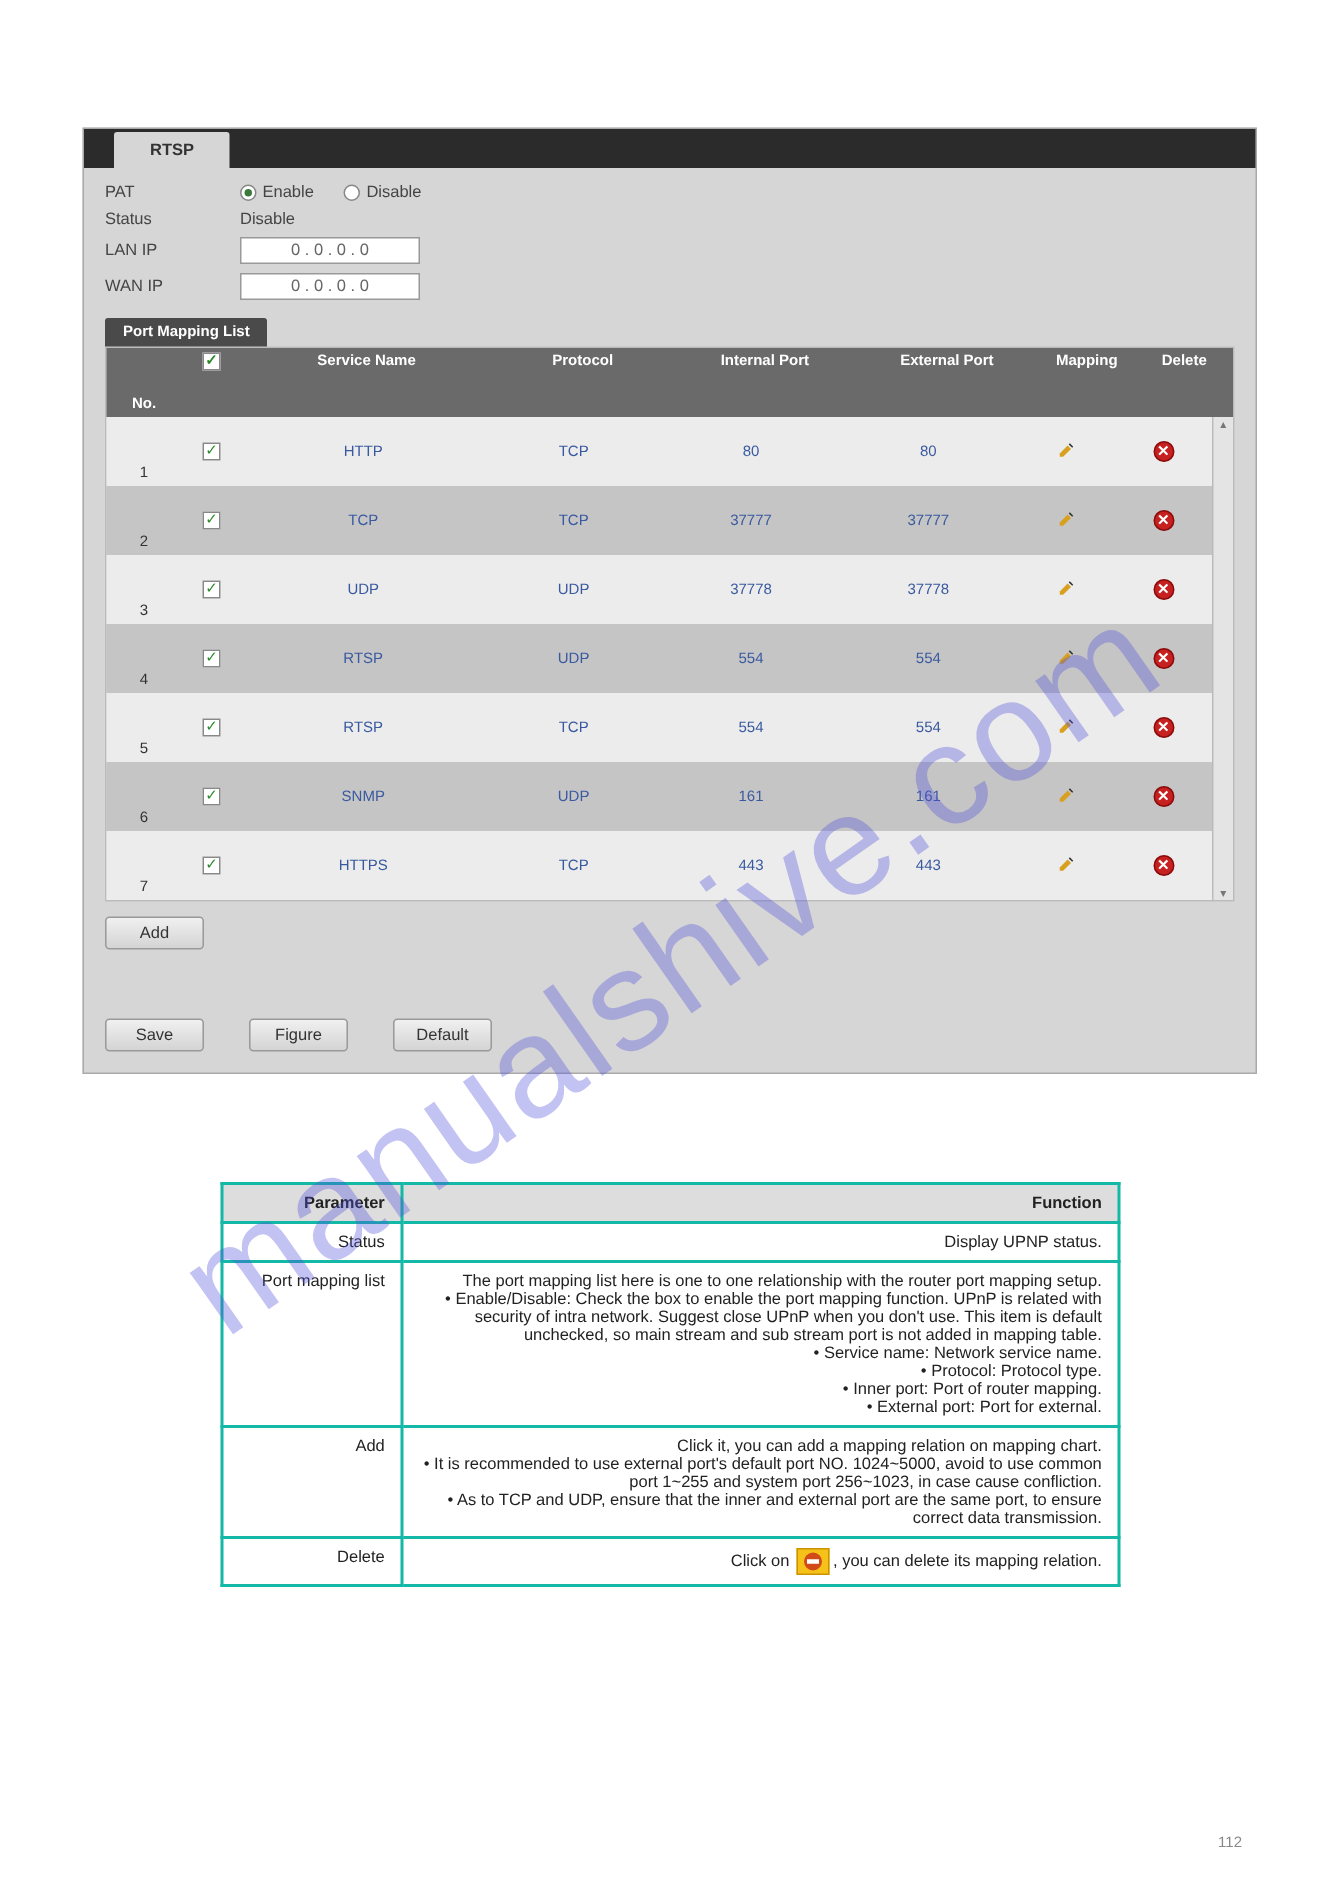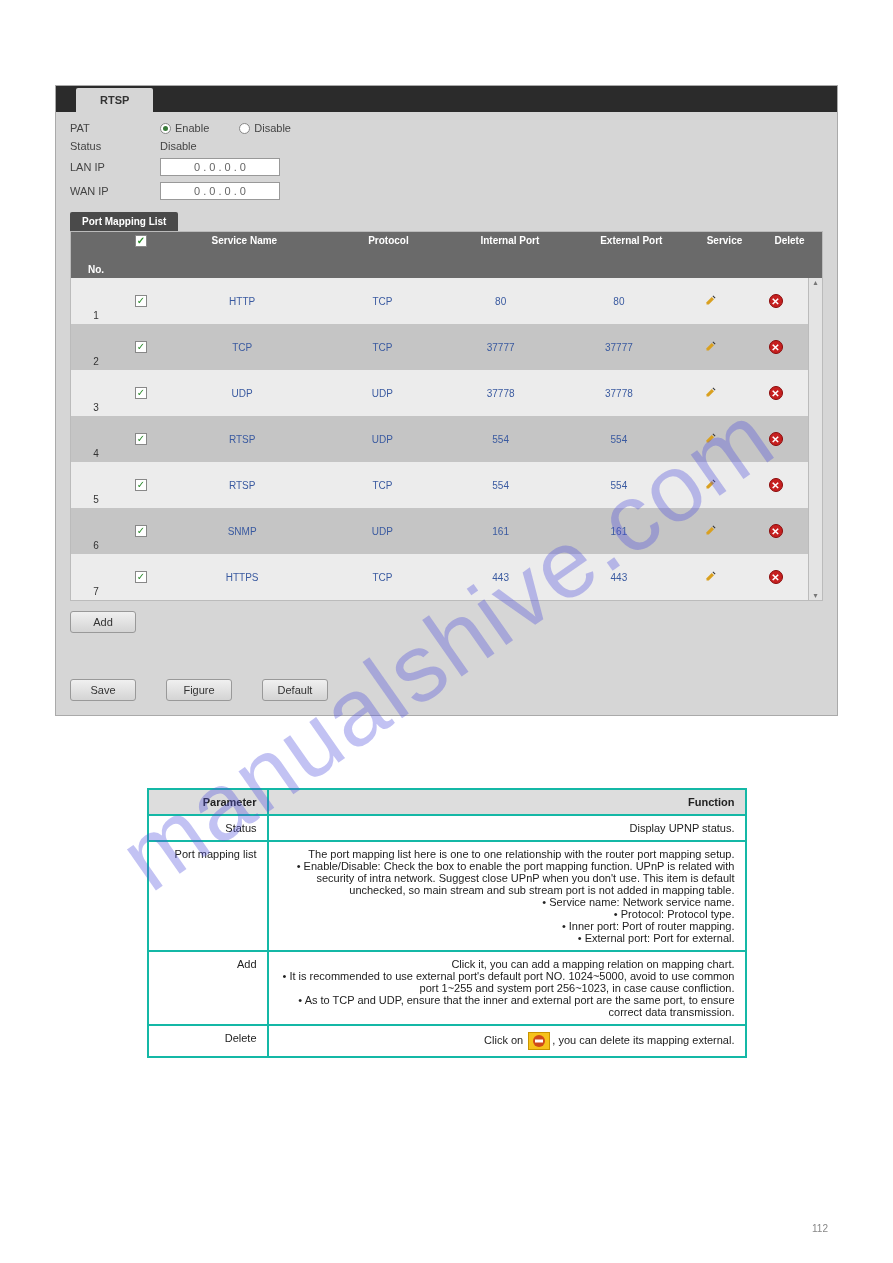--- a/index.html
+++ b/index.html
@@ -6,21 +6,21 @@
 body { font-family: Arial, sans-serif; font-size: 11px; background: #fff; width: 893px; }
 .page { position: relative; padding: 85px 55px 60px 55px; }
 .watermark { position: absolute; top: 50%; left: 50%; transform: translate(-50%,-50%) rotate(-35deg); font-size: 95px; font-weight: 400; color: rgba(80,80,220,0.35); z-index: 100; pointer-events: none; white-space: nowrap; letter-spacing: 2px; }
 
 .upnp-panel { border: 1px solid #aaa; background: #d6d6d6; }
 .tab-bar { background: #2b2b2b; height: 26px; display: flex; align-items: flex-end; padding-left: 20px; }
 .tab { background: #d6d6d6; color: #333; font-weight: bold; padding: 6px 24px; font-size: 11px; border-top-left-radius: 2px; border-top-right-radius: 2px; }
 .form-area { padding: 10px 14px 6px 14px; }
 .form-row { display: flex; align-items: center; margin-bottom: 6px; font-size: 11px; color: #444; }
 .form-label { width: 90px; }
-.radio-group { display: flex; align-items: center; gap: 30px; }
+.radio-group { display: flex; align-items: center; gap: 20px; }
 .radio-opt { display: flex; align-items: center; gap: 4px; }
 .radio-dot { width: 11px; height: 11px; border: 1px solid #888; border-radius: 50%; display: flex; align-items: center; justify-content: center; background: #fff; }
 .radio-dot.sel::after { content:""; width:5px; height:5px; background:#3a7a3a; border-radius:50%; display:block; }
 .ip-field { background:#fff; border:1px solid #999; padding:2px 8px; width:120px; font-size:11px; color:#666; text-align:center; }
 .sub-tab { background:#4a4a4a; color:#fff; font-weight:bold; font-size:10px; padding:4px 12px; display:inline-block; margin-left:14px; border-top-left-radius:2px; border-top-right-radius:2px; }
 .table-wrap { margin: 0 14px; background:#d9d9d9; border:1px solid #bbb; }
 .thead { background:#6a6a6a; color:#fff; display:flex; font-size:10px; font-weight:bold; }
 .th, .td { padding:3px 4px; text-align:center; }
 .c-no { width:50px;margin-top:29px; } .c-chk { width:40px; } .c-svc { flex:1.4; } .c-proto { flex:1; } .c-ip { flex:1; } .c-ep { flex:1; } .c-mod { width:65px; } .c-del { width:65px; }
 .tbody { font-size:10px; color:#3a5aa0; }
@@ -92,21 +92,21 @@
 
   <div class="sub-tab">Port Mapping List</div>
   <div class="table-wrap">
     <div class="thead">
       <div class="th c-no">No.</div>
       <div class="th c-chk"><span class="chk"></span></div>
       <div class="th c-svc">Service Name</div>
       <div class="th c-proto">Protocol</div>
       <div class="th c-ip">Internal Port</div>
       <div class="th c-ep">External Port</div>
-      <div class="th c-mod">Service</div>
+      <div class="th c-mod">Mapping</div>
       <div class="th c-del">Delete</div>
     </div>
     <div class="mapping-outer">
       <div class="table-body-area tbody">
         <div class="trow odd">
               <div class="td c-no" style="color:#333">1</div>
               <div class="td c-chk"><span class="chk"></span></div>
               <div class="td c-svc">HTTP</div>
               <div class="td c-proto">TCP</div>
               <div class="td c-ip">80</div>
@@ -238,21 +238,21 @@
 • External port: Port for external.</td>
         </tr>
     <tr>
           <td>Add</td>
           <td style="white-space:pre-line">Click it, you can add a mapping relation on mapping chart.
 • It is recommended to use external port's default port NO. 1024~5000, avoid to use common port 1~255 and system port 256~1023, in case cause confliction.
 • As to TCP and UDP, ensure that the inner and external port are the same port, to ensure correct data transmission.</td>
         </tr>
     <tr>
           <td>Delete</td>
-          <td><span>Click on </span><span class="mini-ico"></span><span>, you can delete its mapping external.</span></td>
+          <td><span>Click on </span><span class="mini-ico"></span><span>, you can delete its mapping relation.</span></td>
         </tr>
   </tbody>
 </table>
 
 <h3 class="sect-title">5.8.2.10 SNMP</h3>
 <p class="body-para">The SNMP interface is shown as in Figure 5-55.</p>
 <p class="body-para">The SNMP allows the communication between the network management work station software and the proxy of the managed device. Please install the software such as MG MibBrowser 8.0c software or establish the SNMP service before you use this function. You need to reboot the device to activate the new setup.</p>
 <p class="body-para"></p>
 
 <div class="footer">112</div>

